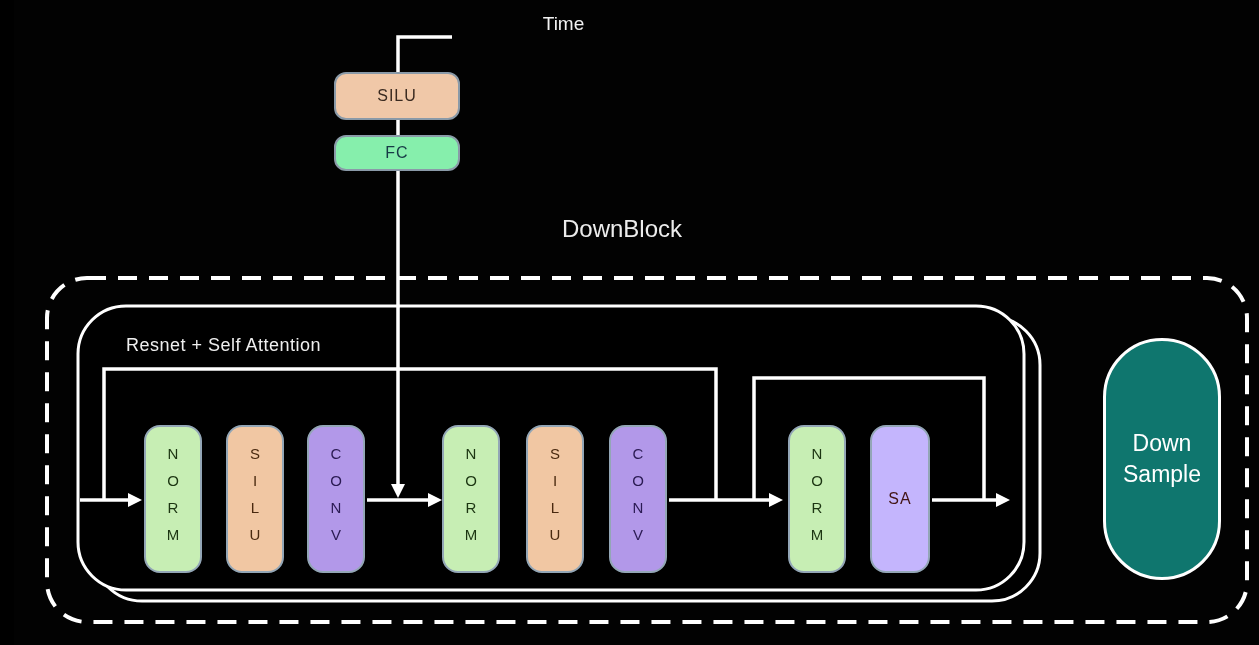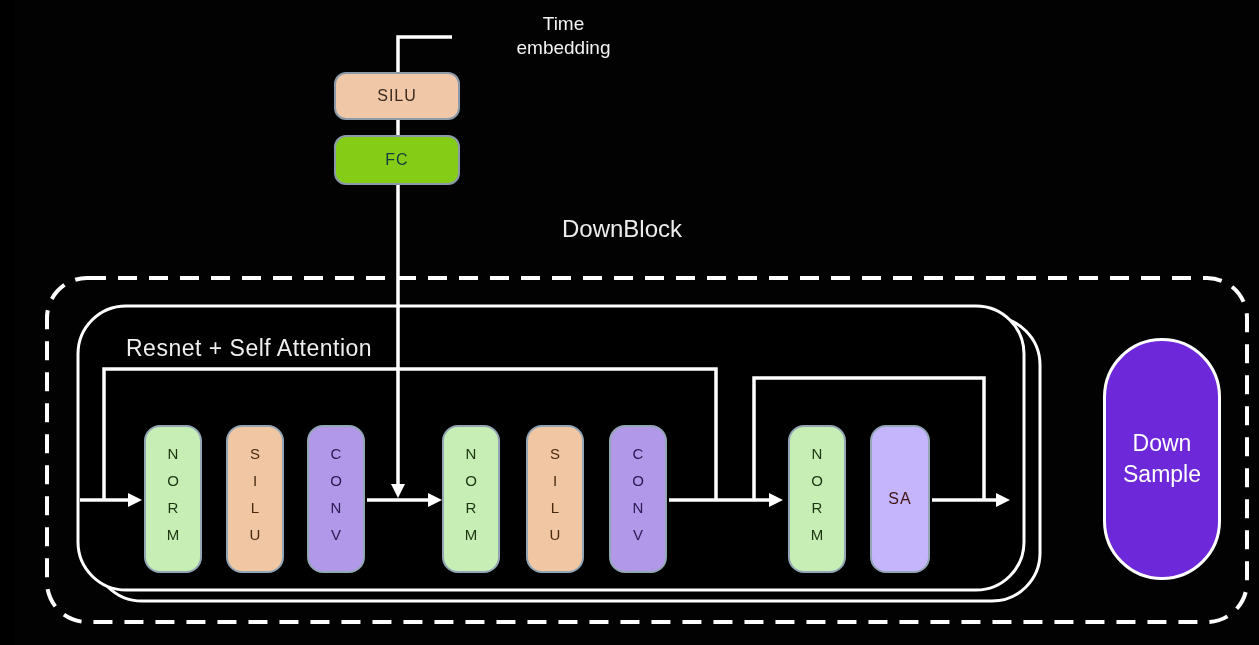--- a/index.html
+++ b/index.html
@@ -38,39 +38,39 @@
   .sa-box span{font-size:16px;color:#421414;letter-spacing:1px;}
 
   .minibox{
     position:absolute;left:320px;
     width:126px;box-sizing:border-box;
     border:2px solid #8a9aa8;border-radius:12px;
     display:flex;align-items:center;justify-content:center;
     font-size:16px;letter-spacing:1px;
   }
   #silu-top{top:72px;height:48px;background:#f0c8a8;color:#3a2a20;}
-  #fc-box{top:135px;height:50px;background:#84cc16;color:#173a46;}
+  #fc-box{top:135px;height:36px;background:#86efac;color:#173a46;}
 
   #time-annotation{
     position:absolute;left:452px;top:12px;width:195px;
     text-align:center;color:#f2f2f2;
     font-size:19px;line-height:24px;
   }
   #downblock-title{
     position:absolute;left:548px;top:215px;
     color:#ececec;font-size:24px;
   }
   #resnet-title{
     position:absolute;left:112px;top:335px;
-    color:#efefef;font-size:23px;letter-spacing:0.5px;
+    color:#efefef;font-size:18px;letter-spacing:0.5px;
   }
   #downsample{
     position:absolute;left:1089px;top:338px;
     width:118px;height:242px;box-sizing:border-box;
-    background:#6d28d9;border:3px solid #fff;border-radius:60px;
+    background:#0f766e;border:3px solid #fff;border-radius:60px;
     display:flex;flex-direction:column;align-items:center;justify-content:center;
     color:#fff;font-size:23px;line-height:31px;
   }
 </style>
 </head>
 <body>
 
 <div id="stage">
 
   <svg id="wires" viewBox="0 0 1259 645" xmlns="http://www.w3.org/2000/svg">
@@ -95,21 +95,20 @@
 
     <line x1="655" y1="500" x2="756" y2="500" stroke="#ffffff" stroke-width="3.5"></line>
     <polygon points="755,493 769,500 755,507" fill="#ffffff"></polygon>
 
     <line x1="918" y1="500" x2="983" y2="500" stroke="#ffffff" stroke-width="3.5"></line>
     <polygon points="982,493 996,500 982,507" fill="#ffffff"></polygon>
   </svg>
 
   <div id="time-annotation">
     <div>Time</div>
-    <div>embedding</div>
   </div>
 
   <div id="silu-top" class="minibox">SILU</div>
   <div id="fc-box" class="minibox">FC</div>
 
   <div id="downblock-title">DownBlock</div>
   <div id="resnet-title">Resnet + Self Attention</div>
 
   <div class="pbox norm" style="left:130px">
     <span class="vtext">NORM</span>

